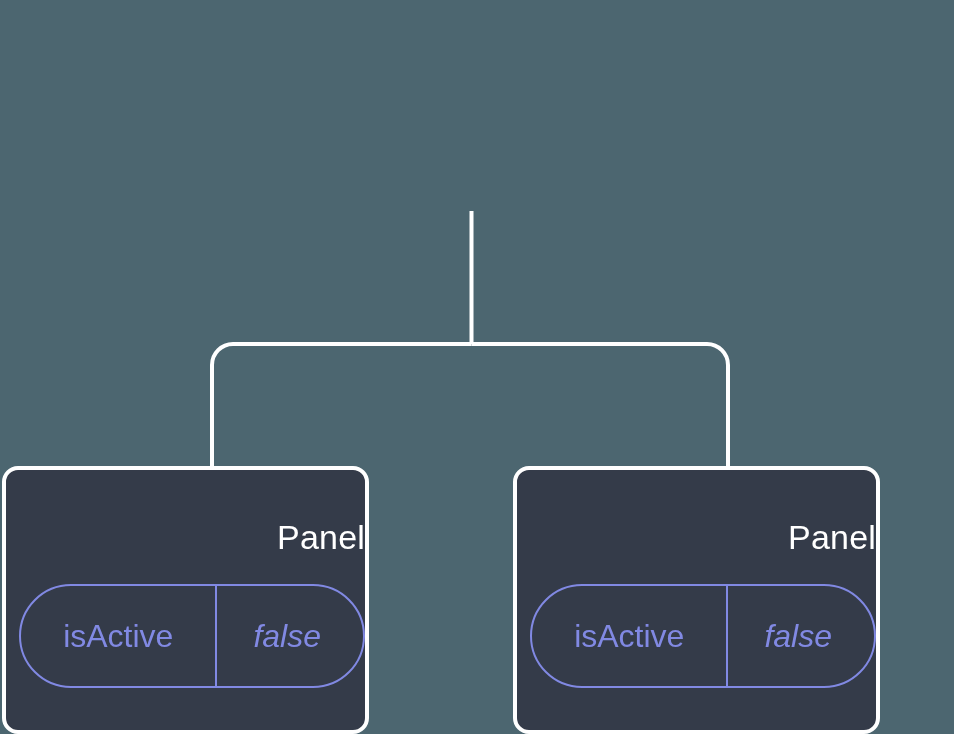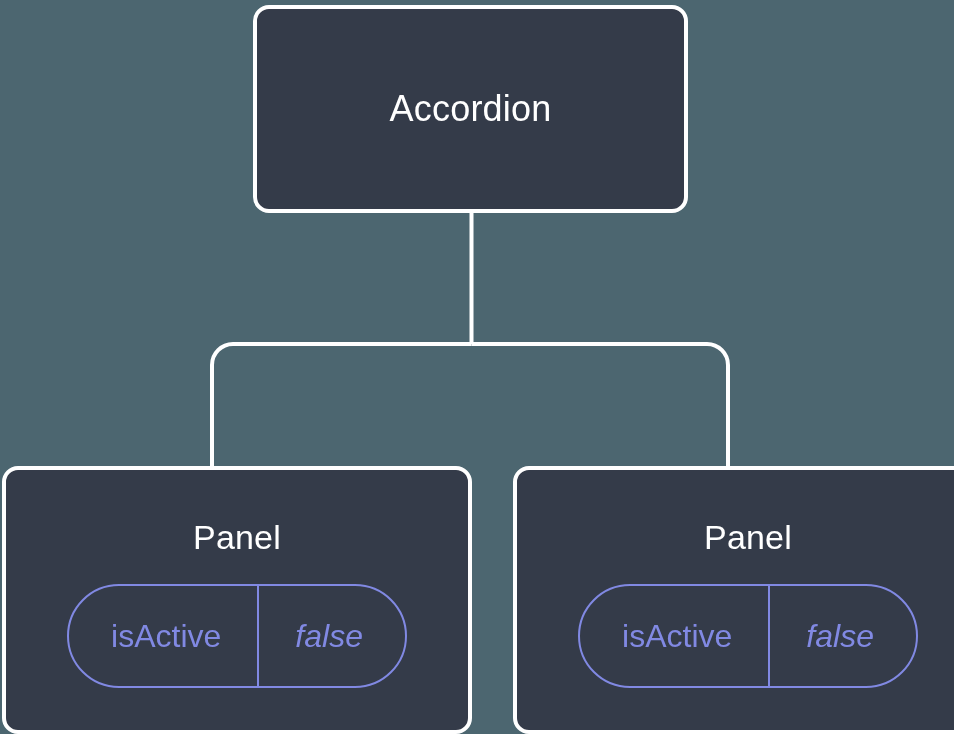--- a/index.html
+++ b/index.html
@@ -58,23 +58,24 @@
   .node-title {
     color: #ffffff;
     font-size: 36px;
     font-weight: 400;
     letter-spacing: 0.2px;
     line-height: 1;
     white-space: nowrap;
   }
 
   .node-panel {
-    width: 470px;
+    width: 367px;
     height: 268px;
     padding-top: 50px;
+    align-items: flex-end;
   }
   .node-panel .node-title {
     font-size: 34px;
   }
 
   .node-panel-left {
     left: 2px;
     top: 466px;
   }
   .node-panel-right {
@@ -85,20 +86,21 @@
   
   .prop-pill {
     margin-top: 30px;
     height: 104px;
     box-sizing: border-box;
     border: 2px solid #8189e3;
     border-radius: 52px;
     display: flex;
     align-items: stretch;
     overflow: hidden;
+    gap: 6px;
   }
 
   .prop-key,
   .prop-value {
     display: flex;
     align-items: center;
     justify-content: center;
     color: #8189e3;
     font-size: 32px;
     font-weight: 400;
@@ -124,23 +126,20 @@
 
   <svg class="edge-layer" viewBox="0 0 954 734" width="954" height="734" xmlns="http://www.w3.org/2000/svg">
 
     <path d="M 471.5 211 L 471.5 344" fill="none" stroke="#ffffff" stroke-width="4" stroke-linecap="butt"></path>
 
     <path d="M 471.5 344 L 233 344 A 21 21 0 0 0 212 365 L 212 470" fill="none" stroke="#ffffff" stroke-width="4" stroke-linecap="butt" stroke-linejoin="round"></path>
 
     <path d="M 471.5 344 L 707 344 A 21 21 0 0 1 728 365 L 728 470" fill="none" stroke="#ffffff" stroke-width="4" stroke-linecap="butt" stroke-linejoin="round"></path>
   </svg>
 
-  <div class="node node-root">
-    <span class="node-title">Accordion</span>
-  </div>
 
   <div class="node node-panel node-panel-left">
     <span class="node-title">Panel</span>
     <div class="prop-pill">
       <span class="prop-key">isActive</span>
       <span class="prop-value">false</span>
     </div>
   </div>
 
   <div class="node node-panel node-panel-right">

